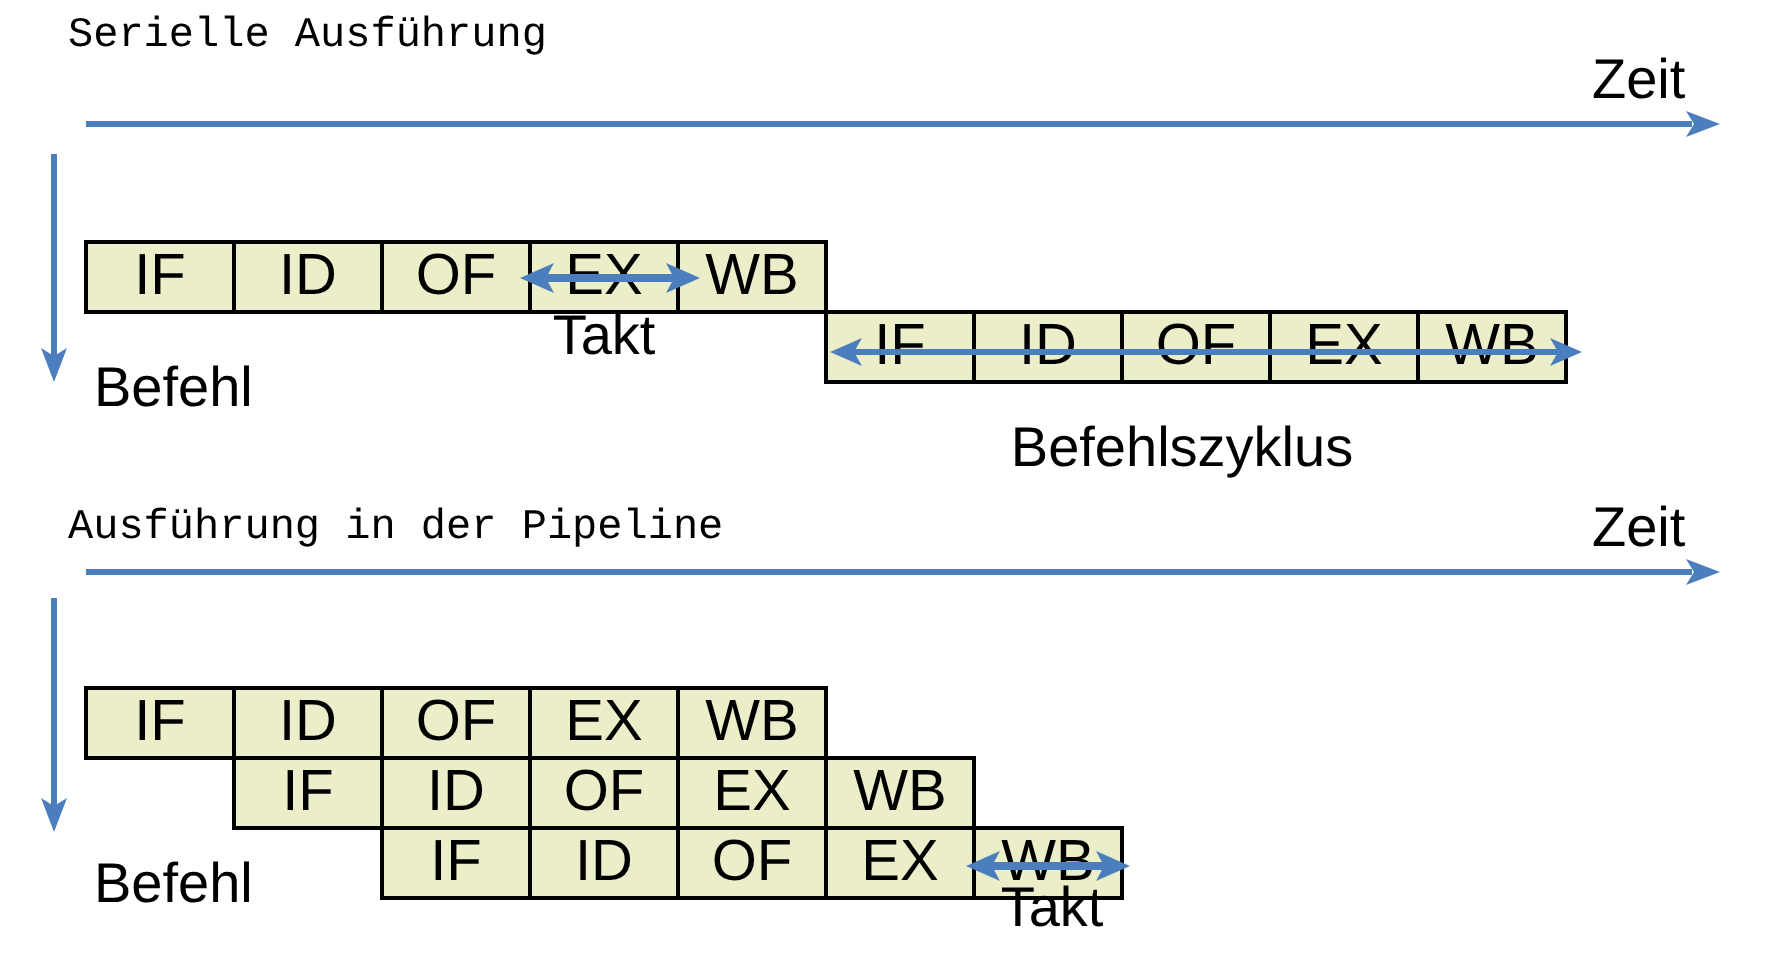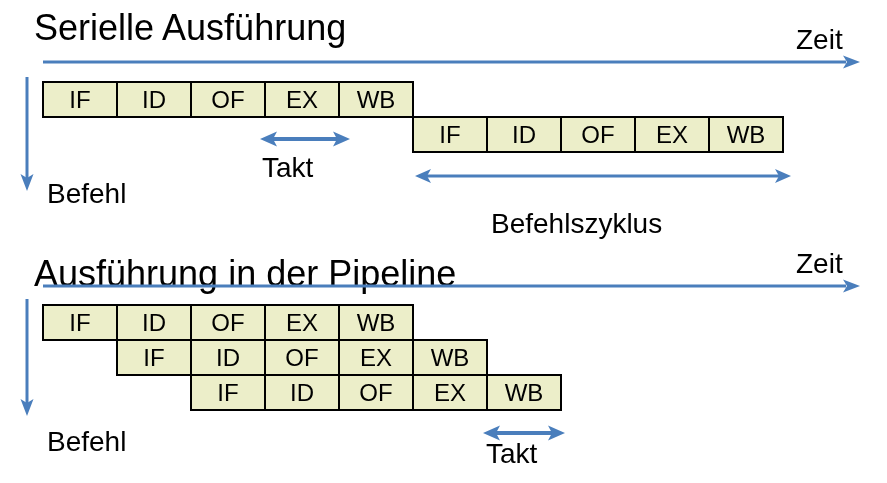--- a/index.html
+++ b/index.html
@@ -13,46 +13,48 @@
   body { font-family: "Liberation Sans", sans-serif; color: var(--text-color); }
   .canvas {
     position: relative;
     width: 887px;
     height: 483px;
     background: var(--background);
     overflow: hidden;
   }
   .title {
     position: absolute;
-    font-size: 36px;
+    font-size: 21px;
     line-height: 1.15;
     white-space: nowrap;
     color: var(--text-color);
+    font-family: Liberation Mono, monospace;
   }
   .label {
     position: absolute;
     font-size: 28px;
     line-height: 1.15;
     white-space: nowrap;
     color: var(--text-color);
   }
-  .label.centered { text-align: left; }
+  .label.centered { text-align: center; }
   .row { position: absolute; display: flex; }
   .cell {
     box-sizing: border-box;
     width: 76px;
     height: 37px;
     margin-left: -2px;
     border: 2px solid var(--box-border);
     background: var(--box-fill);
     display: flex;
     align-items: center;
     justify-content: center;
-    font-size: 24px;
+    font-size: 29px;
     color: var(--text-color);
+    margin-top: 39px;
   }
   .cell:first-child { margin-left: 0; }
   .arrow { position: absolute; color: var(--arrow-blue); display: block; }
 </style>
 </head>
 <body>
 
 <div class="canvas">
 
   <div>

